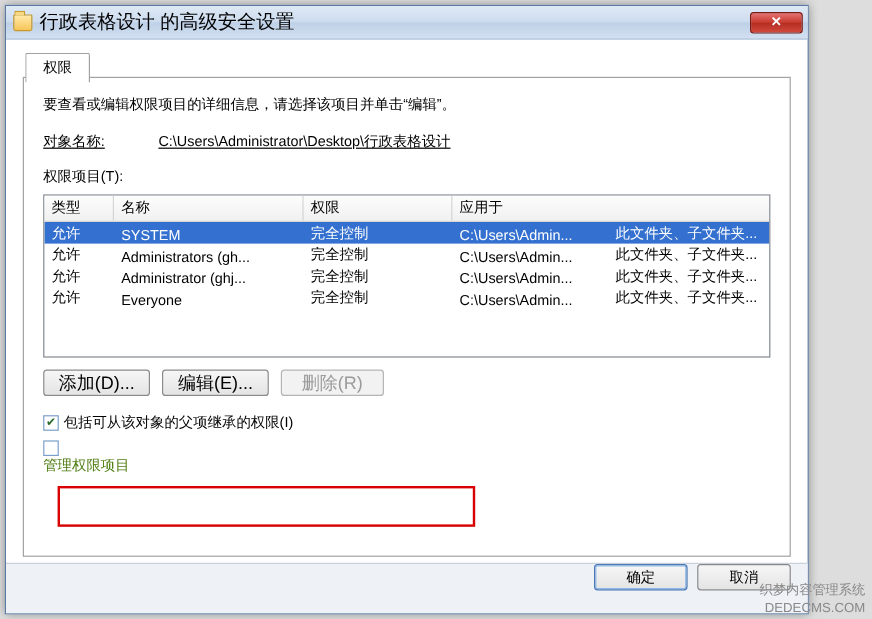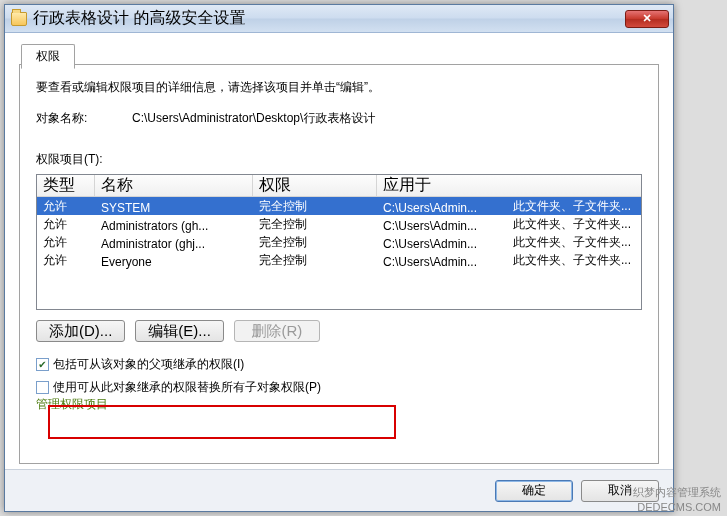--- a/index.html
+++ b/index.html
@@ -79,21 +79,21 @@
     z-index: 2;
   }
   .tab-body {
     border: 1px solid #a2a2a2;
     padding: 14px 16px 10px 16px;
     position: relative;
     top: -1px;
     height: 400px;
   }
   .desc { margin-bottom: 14px; }
-  .obj-row { display: flex; margin-bottom: 24px; }
+  .obj-row { display: flex; margin-bottom: 12px; text-decoration: underline; }
   .obj-label { width: 96px; }
   .obj-val { flex: 1; }
   .perm-label { margin-bottom: 6px; }
   .listview {
     border: 1px solid #828790;
     height: 136px;
     background: #fff;
     overflow: hidden;
   }
   .lv-header {
@@ -102,21 +102,21 @@
     border-bottom: 1px solid #d5d5d5;
     height: 22px;
     align-items: center;
   }
   .lv-header > div {
     padding: 0 6px;
     border-right: 1px solid #d5d5d5;
     height: 100%;
     display: flex;
     align-items: center;
-    font-size: 16px;
+    font-size: 12px;
   }
   .c-type  { width: 58px; }
   .c-name  { width: 158px; }
   .c-perm  { width: 124px; }
   .c-inh   { width: 130px; }
   .c-apply { flex: 1; border-right: none !important; }
   .lv-row {
     display: flex;
     height: 18px;
     align-items: flex-end;
@@ -175,21 +175,20 @@
   }
   .link { color: #4d7c0f; display: inline-block; text-decoration: none; }
   .button-bar {
     position: absolute;
     bottom: 0; left: 0; right: 0;
     height: 42px;
     background: #eef1f6;
     border-top: 1px solid #c9d1dc;
     display: flex;
     justify-content: flex-end;
-    align-items: center;
     padding: 0 14px;
     gap: 8px;
   }
   .dlg-btn {
     width: 78px; height: 22px;
     background: linear-gradient(#f6f6f6,#e4e4e4);
     border: 1px solid #8a8a8a;
     border-radius: 3px;
     display: inline-flex;
     align-items: center;
@@ -274,21 +273,20 @@
         <div class="btn">编辑(E)...</div>
         <div class="btn disabled">删除(R)</div>
       </div>
 
       <div class="chk-row">
         <span class="chk">✔</span>
         <span>包括可从该对象的父项继承的权限(I)</span>
       </div>
       <div class="chk-row" style="margin-top:6px;">
         <span class="chk"></span>
-        <span>使用可从此对象继承的权限替换所有子对象权限(P)</span>
       </div>
 
       <a class="link" href="#">管理权限项目</a>
 
       <div class="highlight-box"></div>
     </div>
   </div>
 
   <div class="button-bar">
     <div class="dlg-btn default">确定</div>

